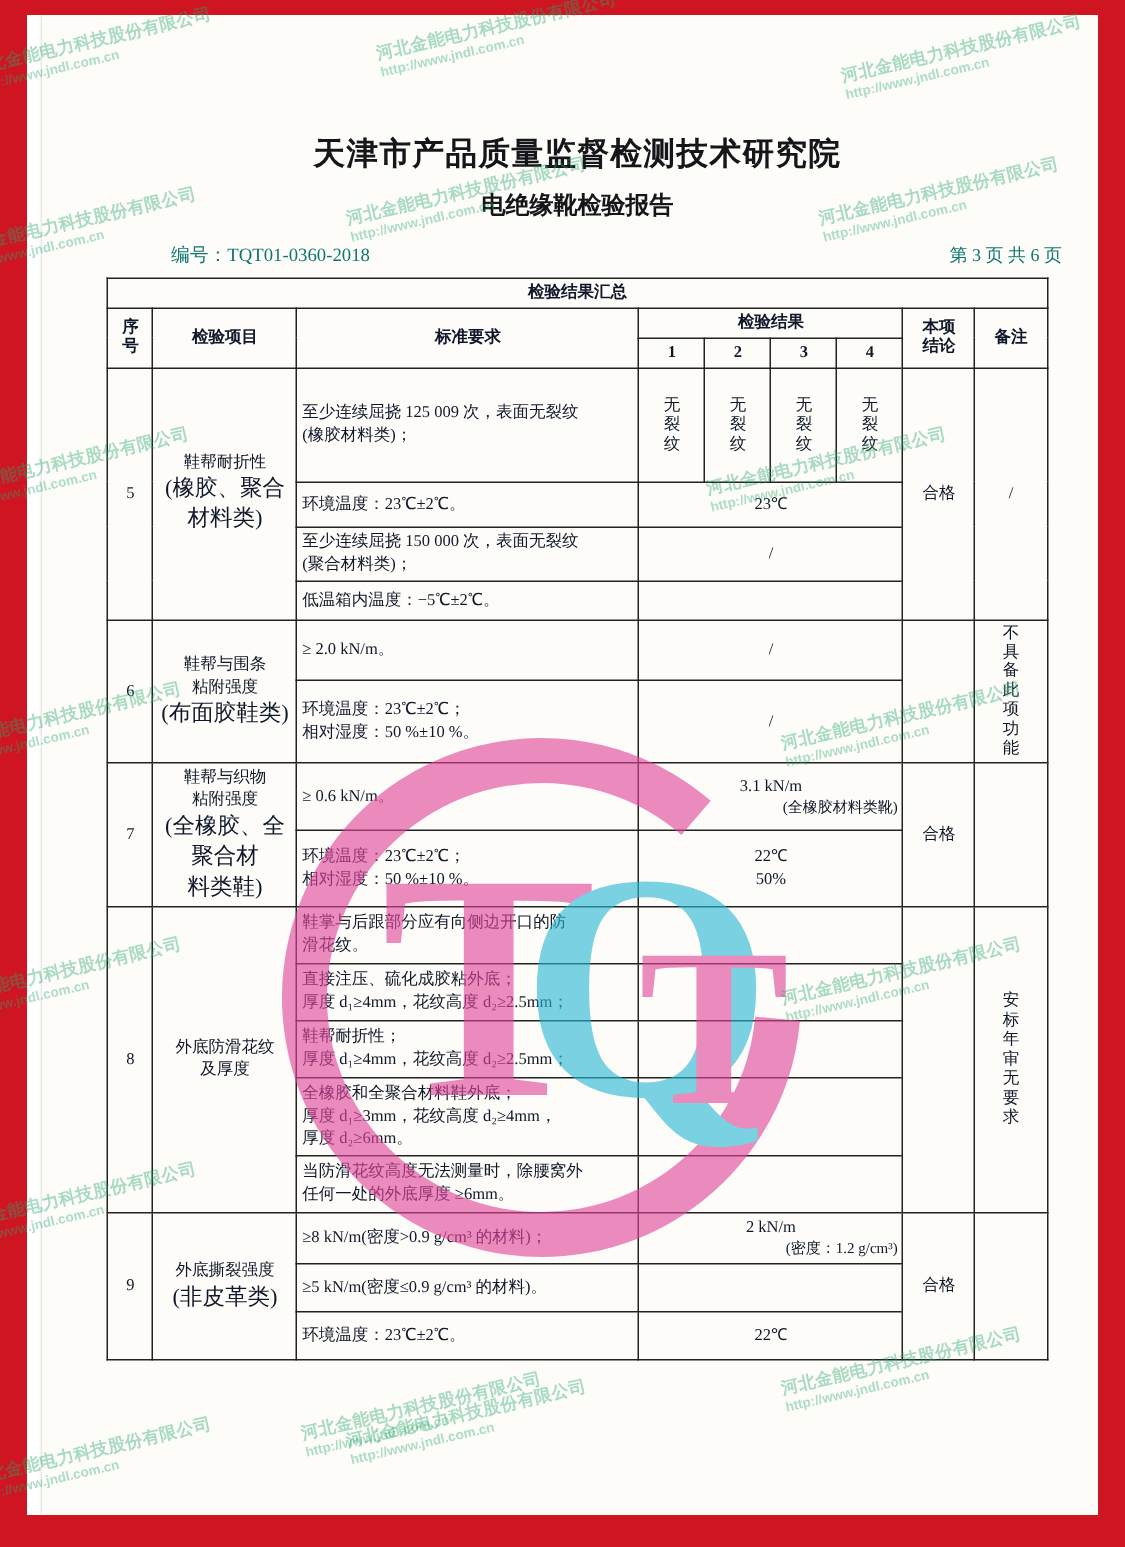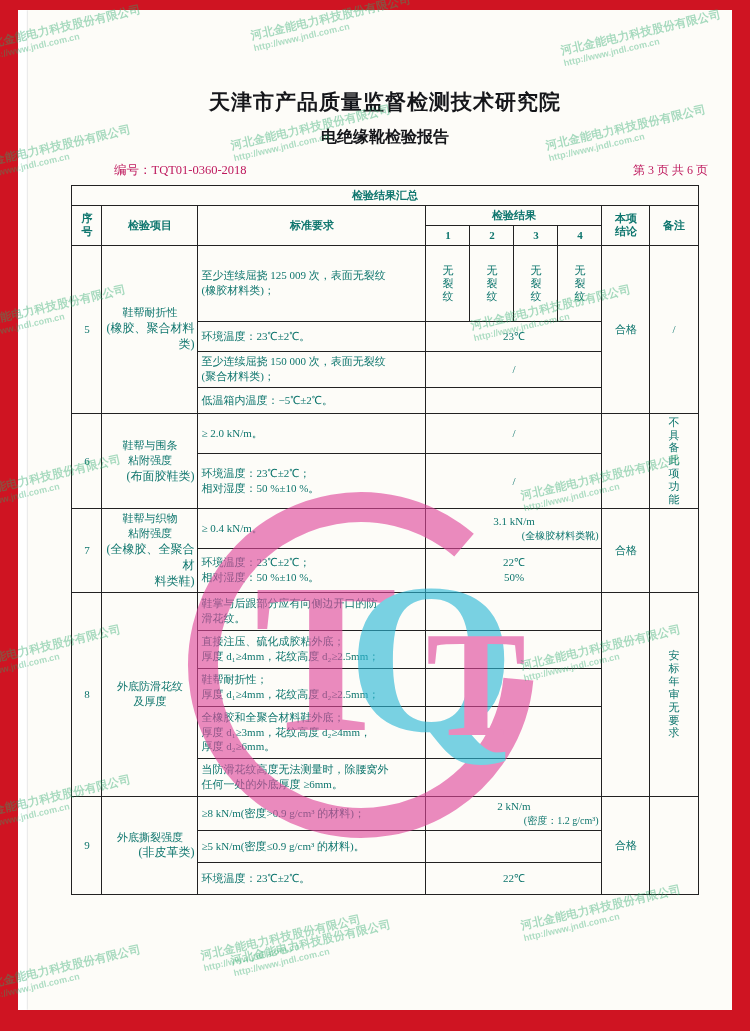--- a/index.html
+++ b/index.html
@@ -66,47 +66,47 @@
     font-weight:bold;
     margin-top:11px;
     color:#15161a;
   }
   .idrow {
     margin-top:14px;
     padding:0 34px 0 86px;
     display:flex;
     justify-content:space-between;
     font-size:12.5px;
-    color:#be185d;
+    color:#0f766e;
   }
   .idrow .num { font-family:"Liberation Serif", serif; }
   .idrow .pages { font-size:12px; }
 
   
   table.rep {
     margin:6px auto 0 auto;
     width:626px;
     border-collapse:collapse;
     table-layout:fixed;
-    color:#0f766e;
+    color:#0f172a;
   }
   table.rep td, table.rep th {
     border:1px solid #222;
     padding:2px 3px;
     font-size:11px;
     vertical-align:middle;
     line-height:1.35;
     font-family:"Liberation Serif", serif;
   }
   .hdr-band { text-align:center; font-size:12.5px; font-weight:bold; padding:4px 0; }
   .ch { text-align:center; font-weight:bold; font-size:11.5px; }
   .c  { text-align:center; }
   .l  { text-align:left; padding-left:6px; }
   .small { font-size:10px;text-align:right; }
-  .sub2 { font-size:12px; display:block;text-align:right; }
+  .sub2 { font-size:15px; display:block; }
   .stack { display:block; }
   .digitcell { text-align:center; font-weight:bold; font-size:11px; }
   
   .vstack { display:flex; flex-direction:column; align-items:center; justify-content:center; line-height:1.18; font-size:11px; }
   .vstack span { display:block; }
 </style>
 </head>
 <body>
 
 <div id="paper">
@@ -254,21 +254,21 @@
       </tr>
 
       <tr>
         <td class="c" rowspan="2">7</td>
         <td class="c" rowspan="2">
           <span class="stack">鞋帮与织物</span>
           <span class="stack">粘附强度</span>
           <span class="sub2">(全橡胶、全聚合材</span>
           <span class="sub2">料类鞋)</span>
         </td>
-        <td class="l" style="height:34px">≥ 0.4 kN/m。</td>
+        <td class="l" style="height:34px">≥ 0.6 kN/m。</td>
         <td class="c" colspan="4">
           <span class="stack">3.1 kN/m</span>
           <span class="stack small">(全橡胶材料类靴)</span>
         </td>
         <td class="c" rowspan="2">合格</td>
         <td class="c" rowspan="2"></td>
       </tr>
       <tr>
         <td class="l" style="height:38px">
           <span class="stack">环境温度：23℃±2℃；</span>

